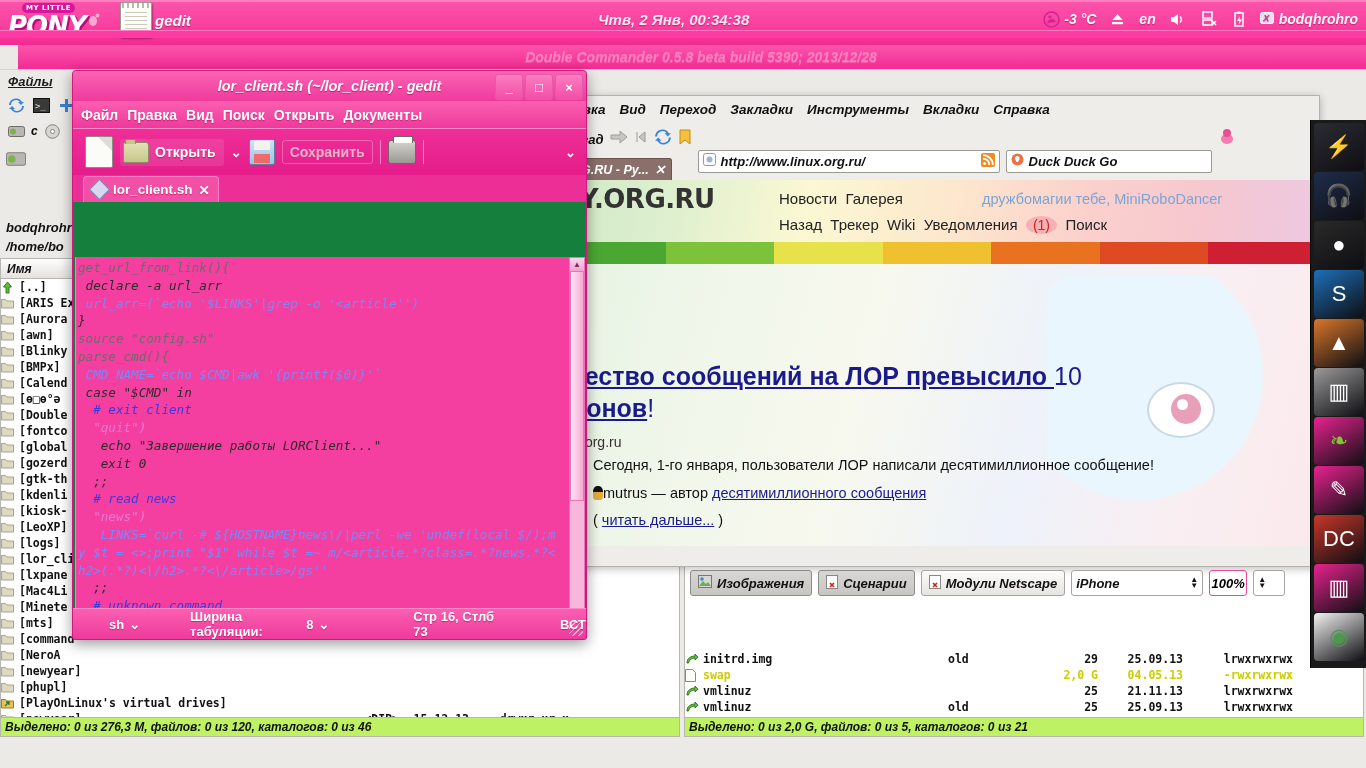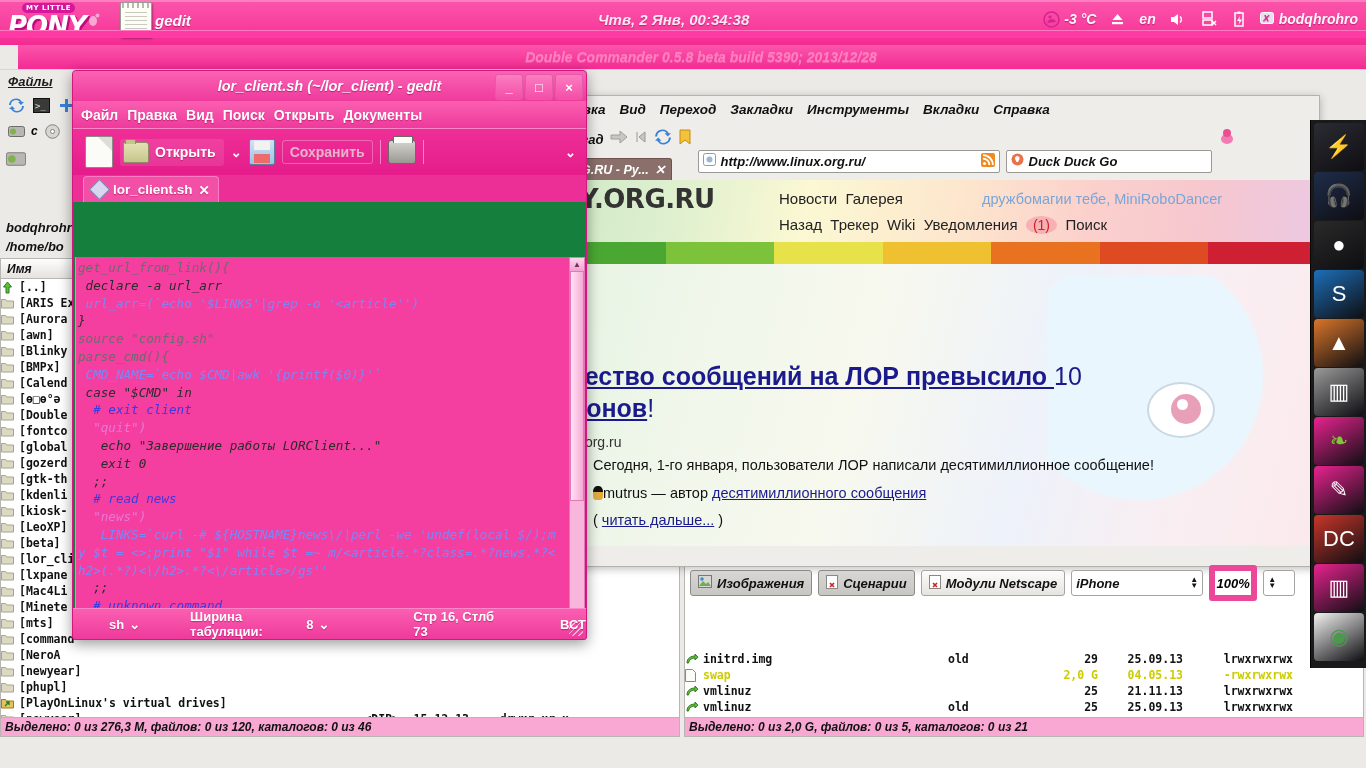--- a/index.html
+++ b/index.html
@@ -71,21 +71,21 @@
   .p-cols{height:19px;background:linear-gradient(180deg,#fdfdfd,#e4e2de);
      border:1px solid #b8b6b2;font-size:12px;font-weight:bold;font-style:italic;
      display:flex;align-items:center;color:#111;}
   .p-cols span{padding-left:6px;}
   .p-list{background:#ffffff;border:1px solid #b8b6b2;border-top:none;
      font-family:"DejaVu Sans Mono",monospace;font-size:11.5px;font-weight:bold;
      overflow:hidden;position:relative;}
   .frow{height:16px;display:flex;align-items:center;white-space:nowrap;color:#111;}
   .frow .nm{flex:0 0 auto;padding-left:3px;}
   .fico{width:13px;height:13px;margin-right:2px;flex:0 0 13px;position:relative;display:inline-block;}
-  .p-status{height:18px;background:#f9a8d4;font-size:12px;font-weight:bold;font-style:italic;
+  .p-status{height:18px;background:#bef264;font-size:12px;font-weight:bold;font-style:italic;
      color:#111;display:flex;align-items:center;padding-left:4px;border:1px solid #b8b6b2;border-top:none;}
   
   #browser{position:absolute;left:556px;top:95px;width:762px;height:470px;
      background:#efedea;border:1px solid #b4b2ae;box-shadow:0 2px 8px rgba(0,0,0,.25);}
   #br-menu{height:26px;display:flex;align-items:center;gap:14px;padding-left:10px;
      font-size:13.5px;font-weight:bold;font-style:italic;color:#111;}
   #br-nav{height:34px;display:flex;align-items:center;gap:6px;padding-left:8px;}
   .nav-lbl{font-size:13px;font-weight:bold;font-style:italic;color:#111;}
   .urlbox{height:21px;background:#fff;border:1px solid #9b9995;border-radius:2px;
      display:flex;align-items:center;gap:5px;padding:0 4px;font-size:13px;
@@ -130,21 +130,21 @@
      border-radius:40% 40% 30% 30%;vertical-align:-2px;}
   #br-toolbar{position:absolute;left:690px;top:568px;width:620px;height:30px;
      display:flex;align-items:center;gap:6px;}
   .tb2{height:24px;background:linear-gradient(180deg,#fcfcfb,#e6e4e0);
      border:1px solid #a6a4a0;border-radius:3px;display:flex;align-items:center;gap:5px;
      padding:0 7px;font-size:13px;font-weight:bold;font-style:italic;color:#111;}
   .tb2.pressed{background:linear-gradient(180deg,#d9d7d3,#c8c6c2);border-color:#8c8a86;}
   .combo{height:24px;width:122px;background:#fff;border:1px solid #a6a4a0;border-radius:3px;
      display:flex;align-items:center;justify-content:space-between;padding:0 4px;
      font-size:13px;font-weight:bold;font-style:italic;color:#111;}
-  .zoomv{height:24px;width:36px;background:#fff;border:6px solid #ec4899;border-radius:3px;
+  .zoomv{height:24px;width:36px;background:#fff;border:1px solid #ec4899;border-radius:3px;
      display:flex;align-items:center;justify-content:center;font-size:13px;font-weight:bold;font-style:italic;}
   .spin{display:flex;flex-direction:column;line-height:6px;font-size:8px;}
   
   #gedit{position:absolute;left:72px;top:70px;width:513px;height:568px;
      border:1px solid #d3177f;border-radius:4px 4px 3px 3px;background:#15803d;
      box-shadow:0 4px 14px rgba(0,0,0,.4);overflow:hidden;}
   #g-title{height:30px;background:linear-gradient(180deg,#fb63b3,#ef3a9d);
      position:relative;}
   #g-title .t{position:absolute;left:0;right:0;top:0;line-height:30px;text-align:center;
      color:#fff;font-size:14.5px;font-weight:bold;font-style:italic;
@@ -374,21 +374,21 @@
           <div class="frow">
             <span class="fico"><svg width="13" height="12" viewBox="0 0 13 12">
                 <path d="M0.5 2.5h4l1 1.5h7v7h-12z" fill="#ddd9c3" stroke="#a8a48e"></path>
               </svg></span>
             <span class="nm">[LeoXP]</span>
           </div>
           <div class="frow">
             <span class="fico"><svg width="13" height="12" viewBox="0 0 13 12">
                 <path d="M0.5 2.5h4l1 1.5h7v7h-12z" fill="#ddd9c3" stroke="#a8a48e"></path>
               </svg></span>
-            <span class="nm">[beta]</span>
+            <span class="nm">[logs]</span>
           </div>
           <div class="frow">
             <span class="fico"><svg width="13" height="12" viewBox="0 0 13 12">
                 <path d="M0.5 2.5h4l1 1.5h7v7h-12z" fill="#ddd9c3" stroke="#a8a48e"></path>
               </svg></span>
             <span class="nm">[lor_cli</span>
           </div>
           <div class="frow">
             <span class="fico"><svg width="13" height="12" viewBox="0 0 13 12">
                 <path d="M0.5 2.5h4l1 1.5h7v7h-12z" fill="#ddd9c3" stroke="#a8a48e"></path>

